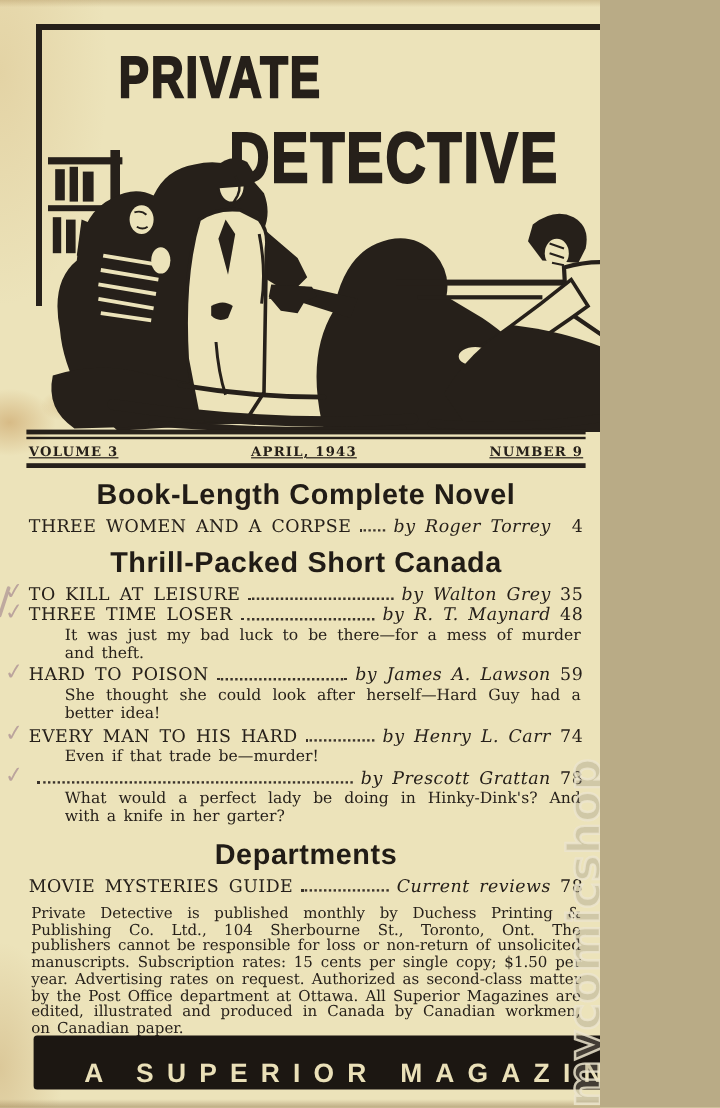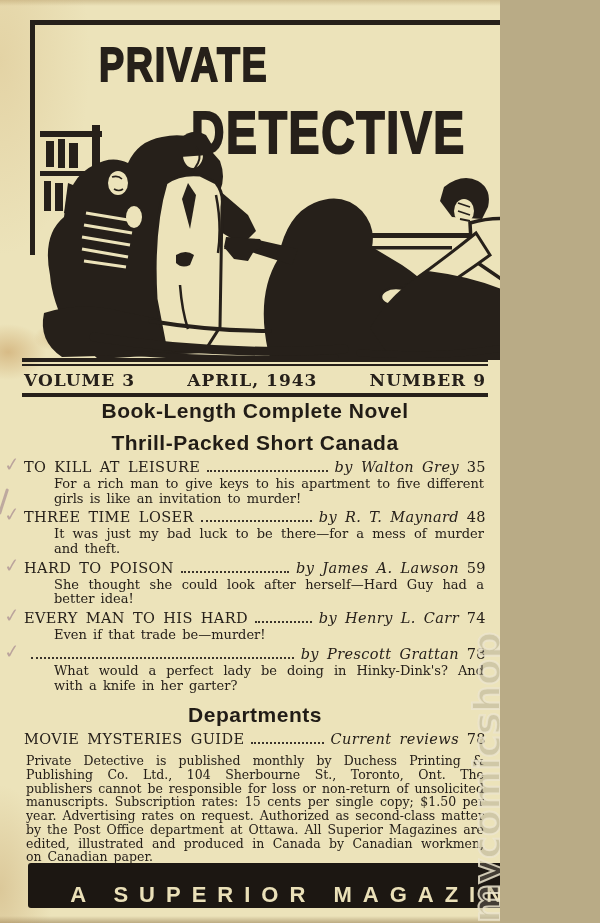--- a/index.html
+++ b/index.html
@@ -26,24 +26,24 @@
     transform:scale(.82,1.05);transform-origin:left top;white-space:nowrap;}
   .mast2{position:absolute;left:191px;top:98px;font-family:"Liberation Sans",sans-serif;
     font-weight:bold;font-size:58px;letter-spacing:2px;color:#26201a;-webkit-text-stroke:2px #26201a;
     transform:scale(.80,1.02);transform-origin:left top;white-space:nowrap;}
   .illo{position:absolute;left:30px;top:125px;width:548px;height:235px;}
   
   .issue-bar{position:absolute;left:22px;right:12px;top:358px;}
   .rule{background:#26201a;}
   .rule.thick{height:4px;} .rule.thin{height:2px;margin-top:2px;}
   .issue-row{display:flex;justify-content:space-between;align-items:center;
-    padding:4px 2px 3px 2px;font-weight:bold;font-size:17px;letter-spacing:1px;}
+    padding:4px 2px 3px 2px;font-weight:bold;font-size:11px;letter-spacing:1px;text-decoration:underline;}
   
   .toc{position:absolute;top:391px;left:24px;right:14px;}
-  .section-heading{font-family:"Liberation Sans",sans-serif;font-weight:bold;font-size:21px;
+  .section-heading{font-family:"Liberation Sans",sans-serif;font-weight:bold;font-size:24px;
     text-align:center;margin:8px 0 4px 0;letter-spacing:.5px;color:#211c16;}
   .toc-section.depts .section-heading{margin-top:10px;}
   .entry-row{position:relative;display:flex;align-items:baseline;line-height:17px;
     font-size:14.5px;letter-spacing:.4px;word-spacing:3px;}
   .check{position:absolute;left:-20px;top:-3px;color:#b39a98;font-family:"DejaVu Sans",sans-serif;
     font-size:19px;font-weight:bold;transform:rotate(-6deg);opacity:.85;}
   .entry-title{white-space:nowrap;font-weight:500;}
   .leader{flex:1;min-width:18px;border-bottom:2px dotted #3a332b;margin:0 7px 3px 7px;}
   .byline{font-style:italic;white-space:nowrap;}
   .pageno{min-width:20px;text-align:right;margin-left:7px;}
@@ -156,31 +156,36 @@
       <span>APRIL, 1943</span>
       <span>NUMBER 9</span>
     </div>
     <div class="rule thick"></div>
   </div>
 
   <div class="toc">
 
     <section class="toc-section">
         <h2 class="section-heading">Book-Length Complete Novel</h2>
+        <div class="entry-row">
+          <span class="entry-title">THREE WOMEN AND A CORPSE</span>
+          <span class="leader"></span>
+          <span class="byline">by Roger Torrey</span>
+          <span class="pageno">4</span>
+        </div>
       </section>
       <section class="toc-section">
         <h2 class="section-heading">Thrill-Packed Short Canada</h2>
         <div class="entry-row">
           <span class="check">✓</span>
           <span class="entry-title">TO KILL AT LEISURE</span>
           <span class="leader"></span>
           <span class="byline">by Walton Grey</span>
           <span class="pageno">35</span>
         </div>
-        <p class="entry-desc">For a rich man to give keys to his apartment to five different girls is like an invitation to murder!</p>
         <div class="entry-row">
           <span class="check">✓</span>
           <span class="entry-title">THREE TIME LOSER</span>
           <span class="leader"></span>
           <span class="byline">by R. T. Maynard</span>
           <span class="pageno">48</span>
         </div>
         <p class="entry-desc">It was just my bad luck to be there—for a mess of murder and theft.</p>
         <div class="entry-row">
           <span class="check">✓</span>

